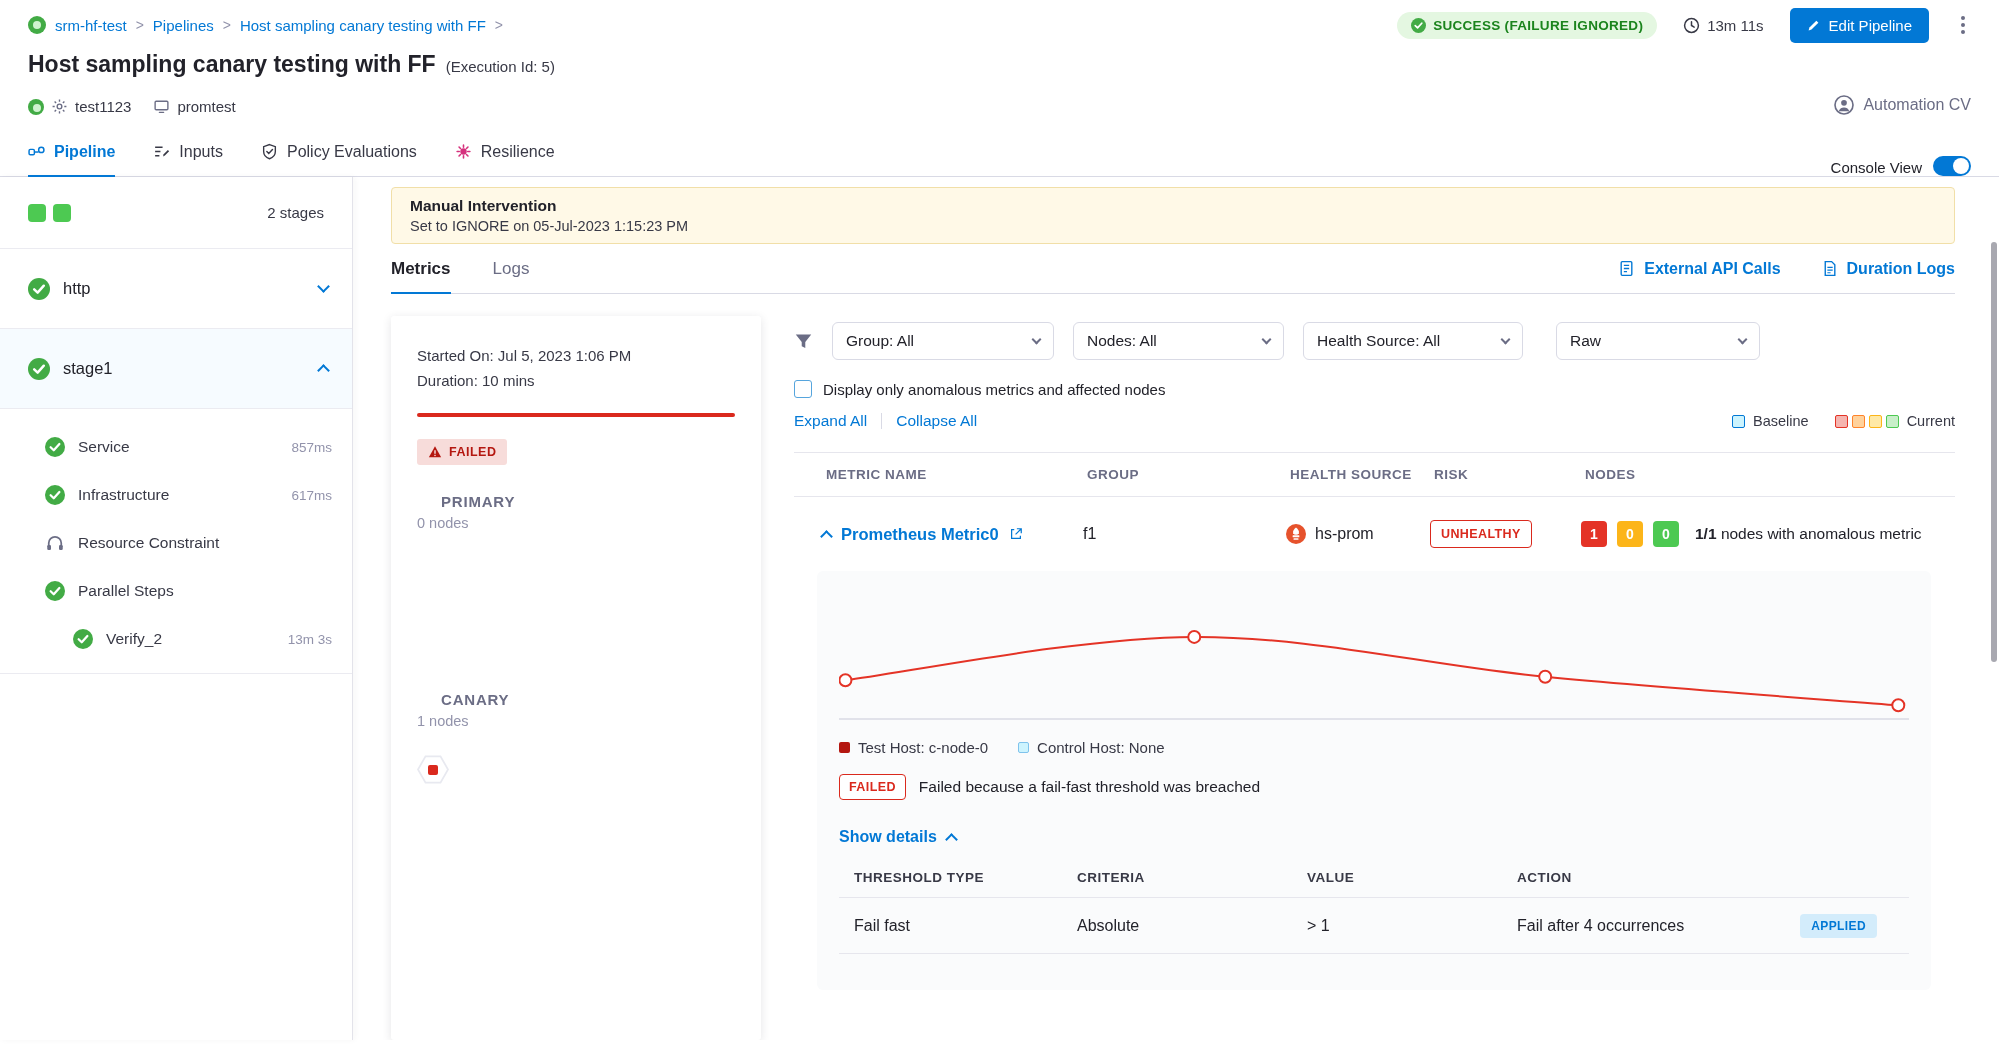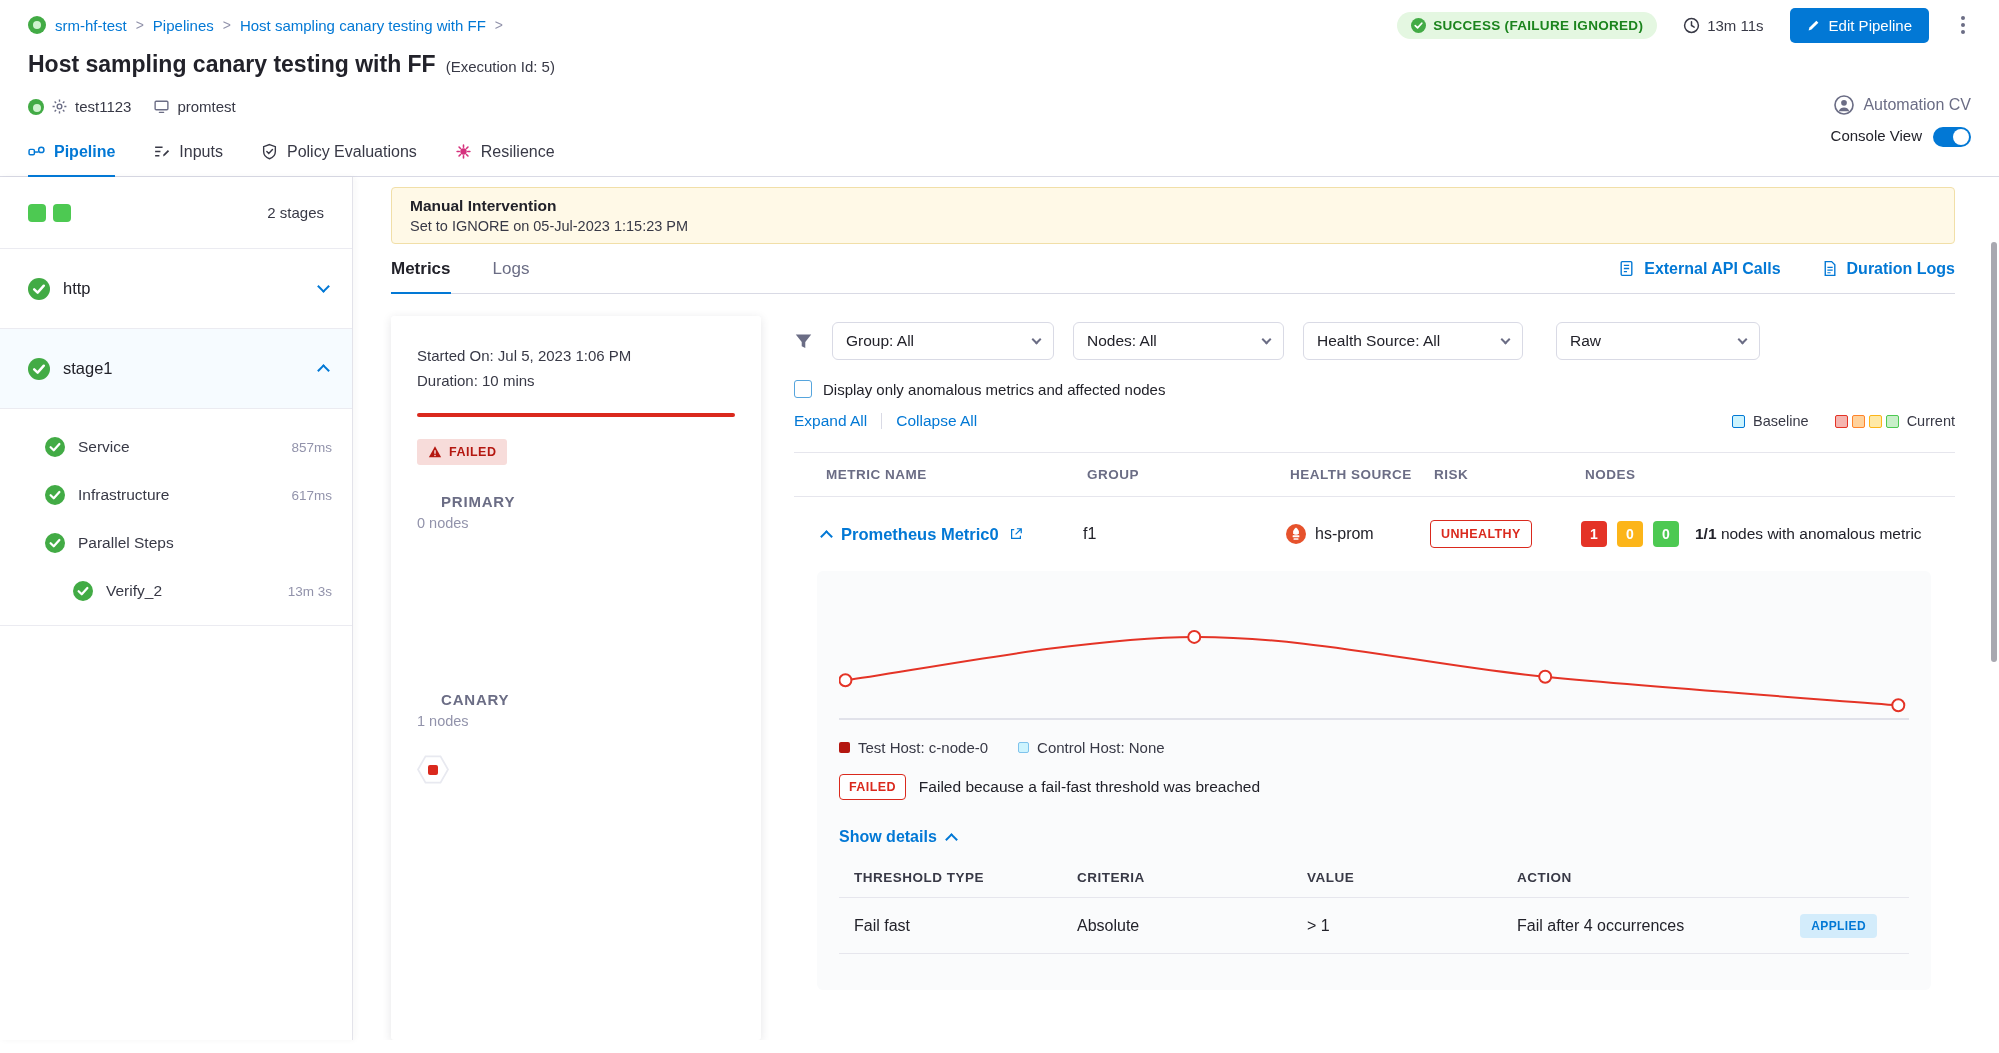--- a/index.html
+++ b/index.html
@@ -26,21 +26,21 @@
   .exec-id { font-size:15px; color:#383946; }
   .hdr-row3 { display:flex; align-items:flex-end; margin-top:13px; height:24px; }
   .meta-item { display:flex; align-items:center; gap:7px; font-size:15px; color:#383946; margin-right:22px; }
   .user-chip { margin-left:auto; display:flex; align-items:center; gap:9px; font-size:16px; color:#6B6D85; }
 
   
   .tabbar { display:flex; align-items:stretch; gap:38px; height:50px; margin-top:12px; padding:0 28px; border-bottom:1px solid #D9DAE5; }
   .tab { display:flex; align-items:center; gap:9px; font-size:16px; color:#383946; position:relative; cursor:pointer; }
   .tab.active { color:#0278D5; font-weight:600; }
   .tab.active::after { content:""; position:absolute; left:0; right:0; bottom:-1px; height:2px; background:#0278D5; }
-  .console-view { margin-left:auto; display:flex; align-items:flex-start; gap:11px; font-size:15px; color:#22222A; }
+  .console-view { margin-left:auto; display:flex; align-items:flex-end; gap:11px; font-size:15px; color:#22222A; }
   .toggle { width:38px; height:20px; border-radius:10px; background:#0278D5; position:relative; cursor:pointer; }
   .toggle::after { content:""; position:absolute; right:2px; top:2px; width:16px; height:16px; border-radius:50%; background:#fff; }
 
   
   .body { display:flex; height:863px; }
   .sidebar { width:353px; flex:0 0 353px; background:#fff; border-right:1px solid #E3E3EA; box-shadow:2px 0 6px rgba(40,41,61,.04); }
   .sb-summary { height:72px; display:flex; align-items:center; padding:0 28px; border-bottom:1px solid #EBEBF1; }
   .sb-squares { display:flex; gap:7px; }
   .sb-squares i { width:18px; height:18px; border-radius:4px; background:#4DC952; display:block; }
   .sb-count { margin-left:auto; font-size:15px; color:#383946; }
@@ -323,20 +323,31 @@
                 <circle cx="8" cy="8" r="8" fill="#42AB45"></circle>
                 <path d="M4.5 8.2 L7 10.6 L11.5 5.6" stroke="#fff" stroke-width="1.8" fill="none" stroke-linecap="round" stroke-linejoin="round"></path>
               </svg>
           </span>
           <span>Infrastructure</span>
           <span class="sb-dur">617ms</span>
         </div>
         <div class="sb-step">
           <span class="icon">
             <svg viewBox="0 0 16 16" width="20" height="20">
+                <path d="M3 11 V8 a5 5 0 0 1 10 0 v3" fill="none" stroke="#6B6D85" stroke-width="1.4"></path>
+                <rect x="1.8" y="9.5" width="3" height="4" rx="1" fill="#6B6D85"></rect>
+                <rect x="11.2" y="9.5" width="3" height="4" rx="1" fill="#6B6D85"></rect>
+              </svg>
+          </span>
+          <span>Resource Constraint</span>
+          <span class="sb-dur"></span>
+        </div>
+        <div class="sb-step">
+          <span class="icon">
+            <svg viewBox="0 0 16 16" width="20" height="20">
                 <circle cx="8" cy="8" r="8" fill="#42AB45"></circle>
                 <path d="M4.5 8.2 L7 10.6 L11.5 5.6" stroke="#fff" stroke-width="1.8" fill="none" stroke-linecap="round" stroke-linejoin="round"></path>
               </svg>
           </span>
           <span>Parallel Steps</span>
           <span class="sb-dur"></span>
         </div>
         <div class="sb-step nested">
           <span class="icon">
             <svg viewBox="0 0 16 16" width="20" height="20">

